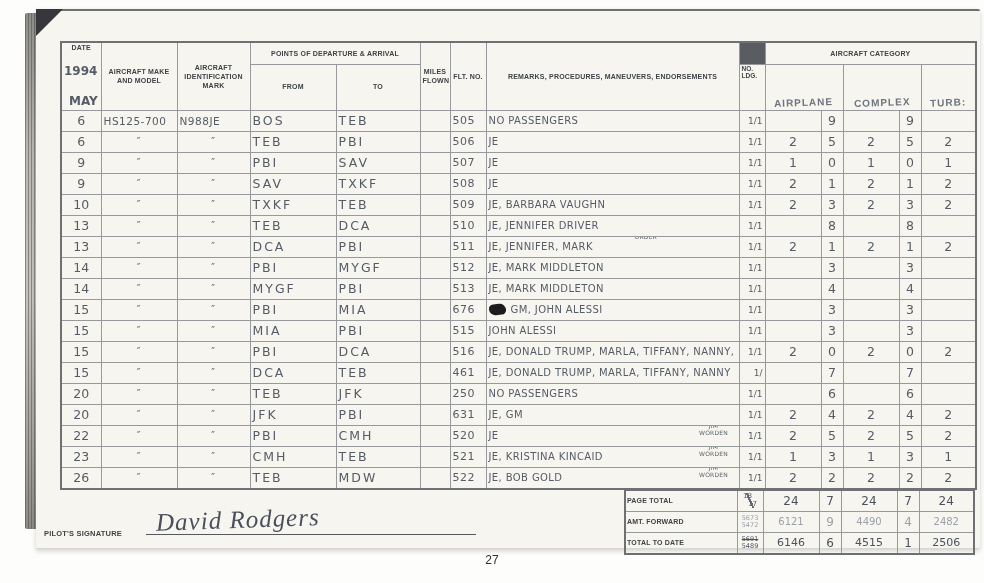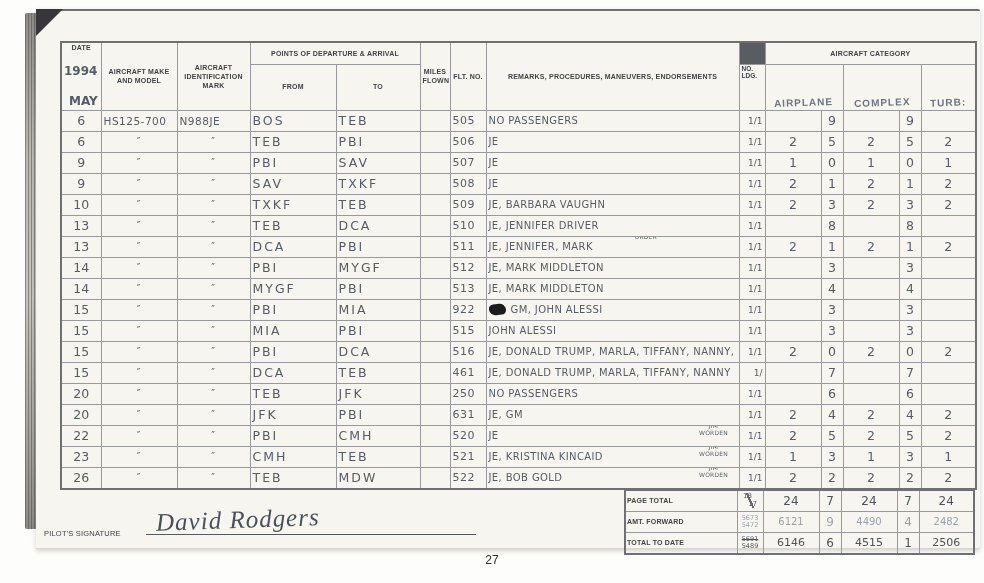--- a/index.html
+++ b/index.html
@@ -46,21 +46,21 @@
   .note{position:absolute;font-size:6px;color:#5b626c;line-height:1.2;letter-spacing:.2px}
   .note.mid{left:148px;top:-4px;white-space:nowrap}
   .note.right{right:6px;top:-6px;white-space:nowrap}
   .note.stack{right:4px;top:-4px;width:42px;white-space:pre-line;text-align:center}
 
   
   .bottomrow{display:flex;justify-content:space-between;align-items:flex-start;margin-left:8px;width:931px}
   .certblock{padding-top:8px;width:420px}
   .certify{font-size:8px;color:#3f4247;letter-spacing:.2px}
   .sigrow{margin-top:24px;position:relative;height:28px}
-  .siglabel{font-size:7.5px;font-weight:normal;color:#3f4247;letter-spacing:.2px}
+  .siglabel{font-size:7.5px;font-weight:bold;color:#3f4247;letter-spacing:.2px}
   .sig{font-family:"Liberation Serif",serif;font-style:italic;font-size:25px;color:#49505b;position:absolute;left:112px;top:-16px;transform:rotate(-2deg);letter-spacing:1px}
   .sigline{position:absolute;left:102px;top:12px;width:330px;border-bottom:1.5px solid #55585c}
 
   .totals{width:349px;border:2px solid #6e7073;margin-top:-1px}
   .totals td{border:1px solid #97999c;height:20px;padding:0 1px;overflow:visible}
   .tlabel{font-size:7px;font-weight:bold;color:#3f4247;text-align:left;padding-left:6px;letter-spacing:.2px}
   .stackv{display:flex;flex-direction:column;line-height:1.05;align-items:center;justify-content:center;font-size:6.5px}
   .frac{width:16px;margin:0 auto;background:linear-gradient(65deg,transparent 45%,#666c75 45%,#666c75 55%,transparent 55%);font-size:7px}
   .frac .top{align-self:flex-start;padding-left:1px}
   .frac .bot{align-self:flex-end;padding-right:1px}
@@ -270,21 +270,21 @@
           <td class="hw num">4</td>
           <td class="hw num"></td>
         </tr>
         <tr>
           <td class="hw cell-date">15</td>
           <td class="hw ditto">″</td>
           <td class="hw ditto">″</td>
           <td class="hw code">PBI</td>
           <td class="hw code">MIA</td>
           <td class="hw c"></td>
-          <td class="hw flt">922</td>
+          <td class="hw flt">676</td>
           <td class="hw remarks"><span class="blob"></span><span>GM, JOHN ALESSI</span></td>
           <td class="hw ldg">1/1</td>
           <td class="hw num"></td>
           <td class="hw num">3</td>
           <td class="hw num"></td>
           <td class="hw num">3</td>
           <td class="hw num"></td>
         </tr>
         <tr>
           <td class="hw cell-date">15</td>

